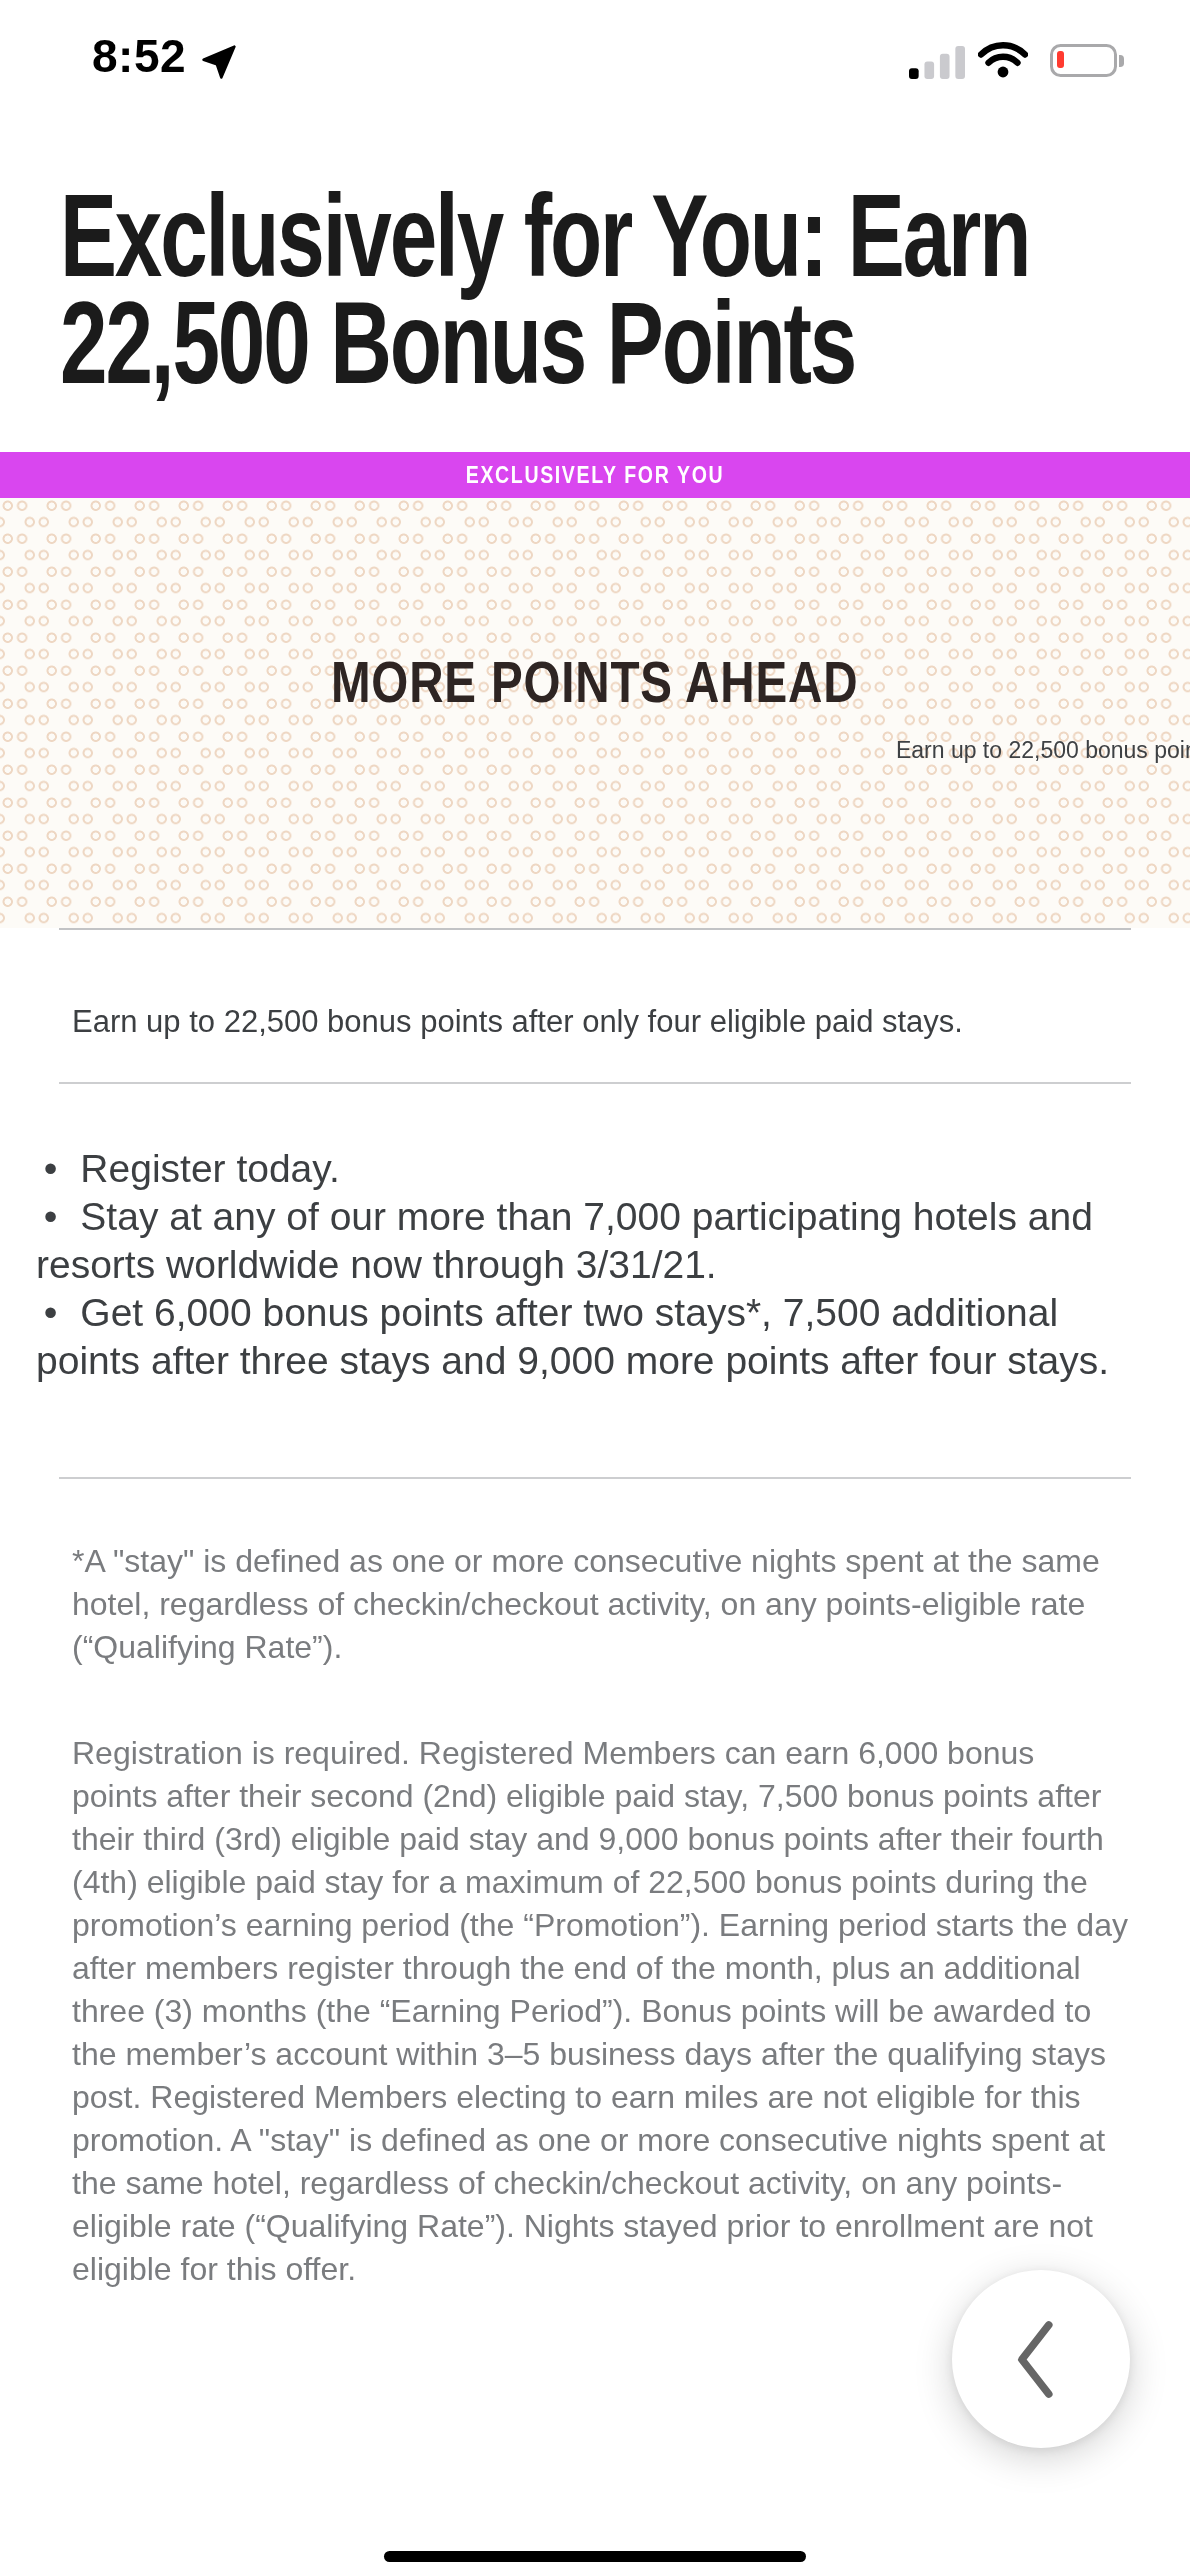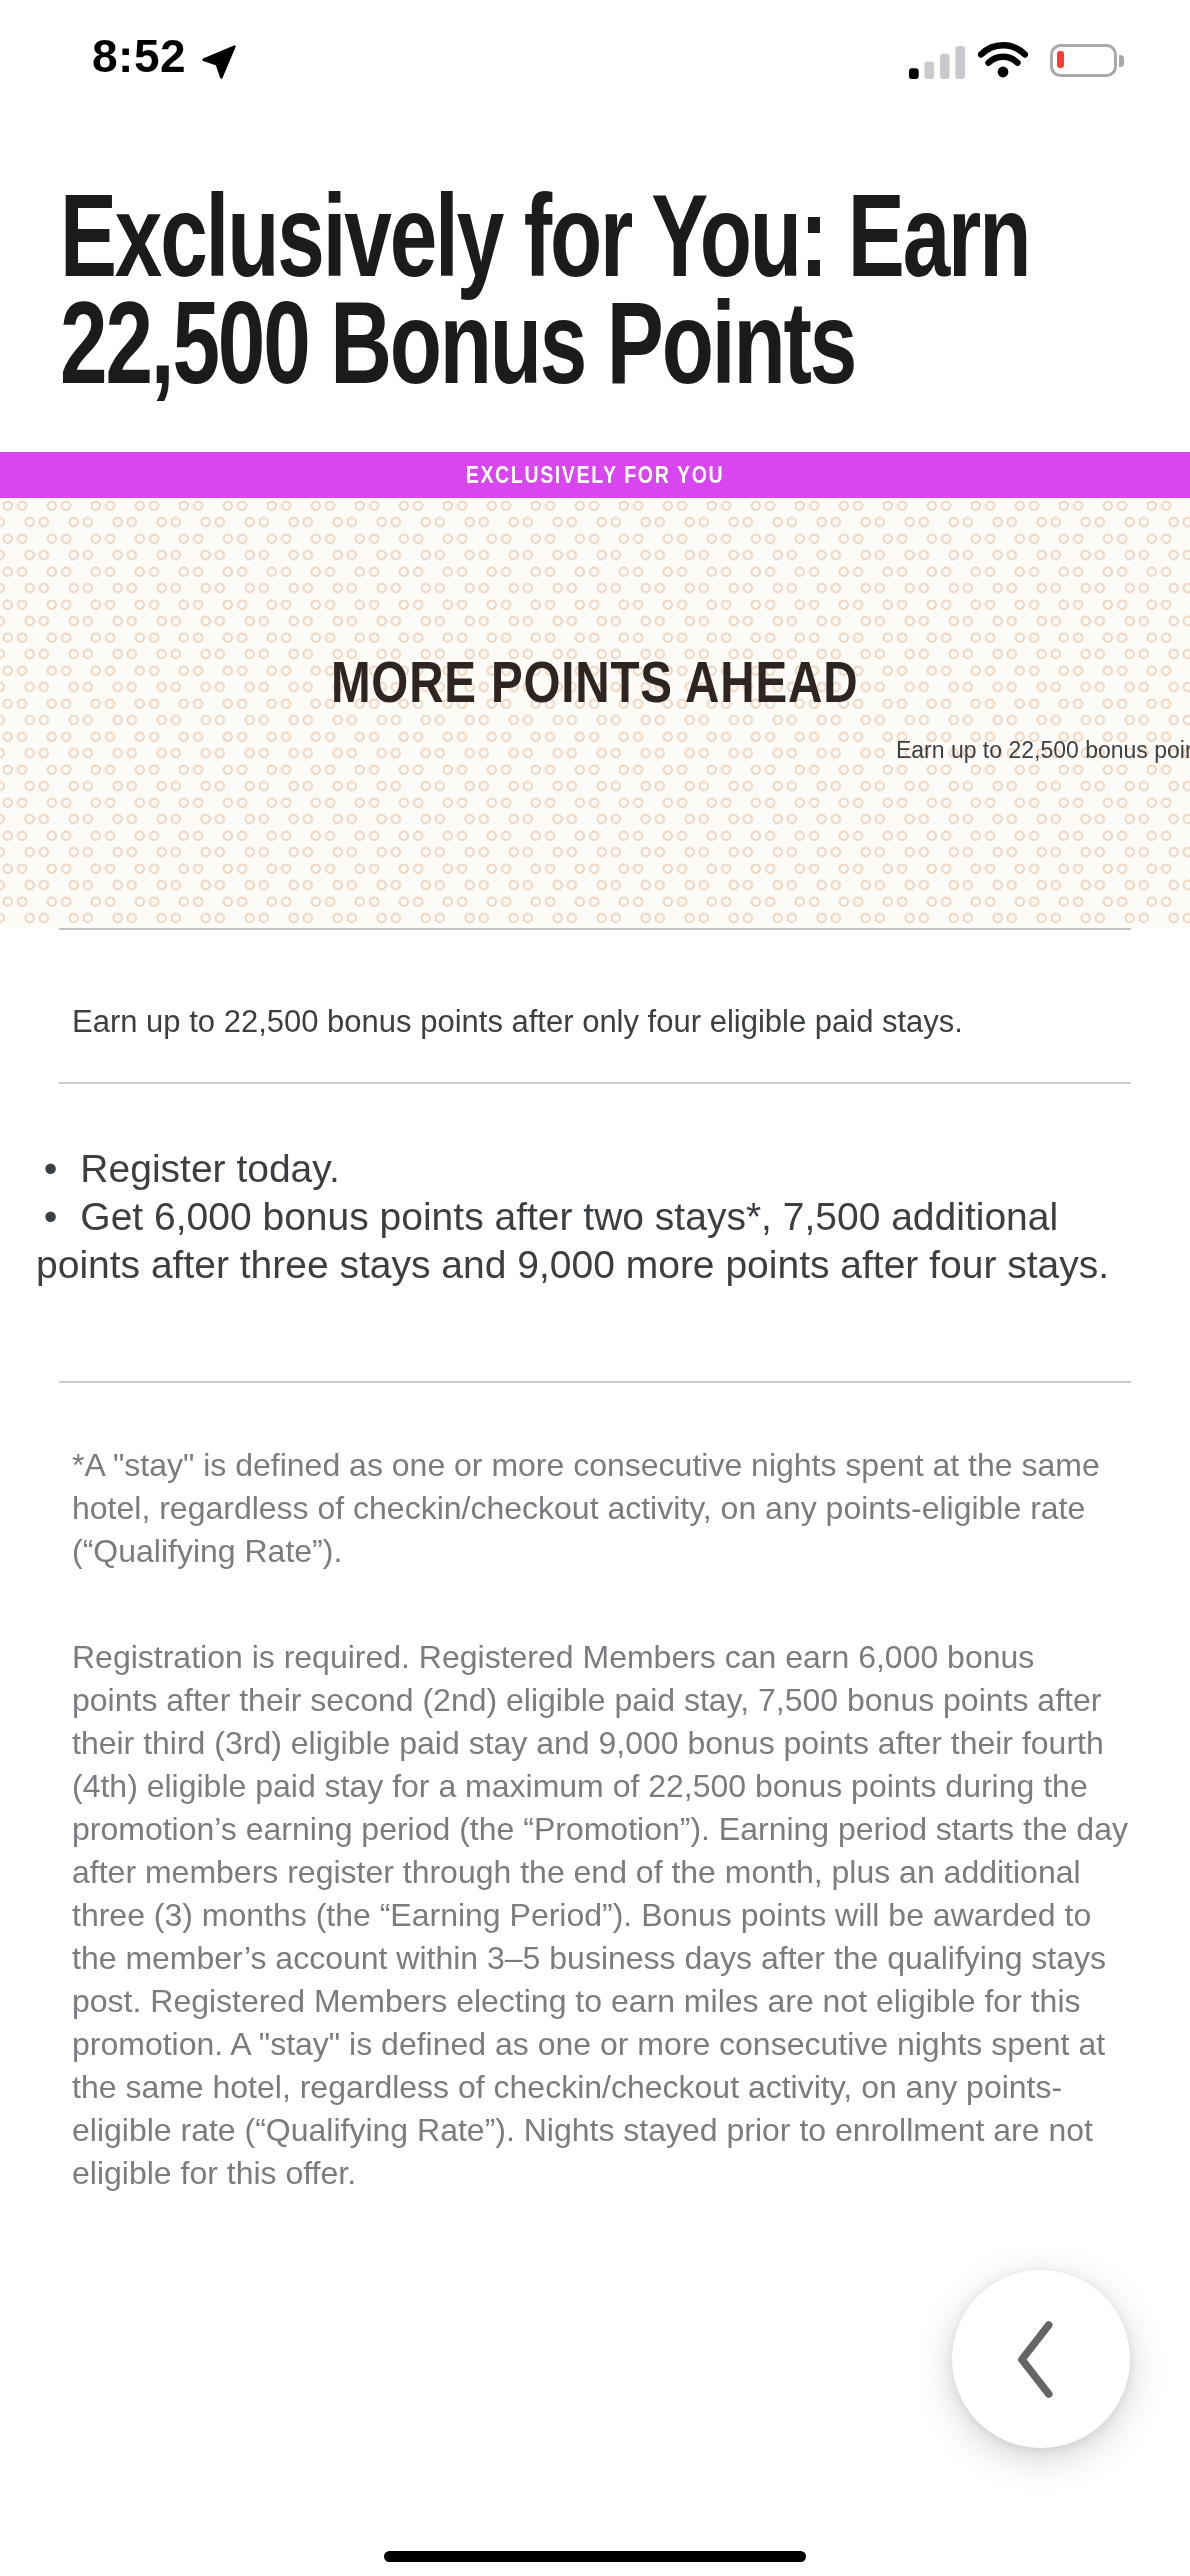--- a/index.html
+++ b/index.html
@@ -112,20 +112,21 @@
     </div>
     <div class="banner-subhead">Earn up to 22,500 bonus points.</div>
   </div>
   <div class="divider banner-edge"></div>
 
   <p class="intro">Earn up to 22,500 bonus points after only four eligible paid stays.</p>
   <div class="divider after-intro"></div>
 
   <div class="bullets">
     <p>Register today.</p>
+    <p>Stay at any of our more than 7,000 participating hotels and resorts worldwide now through 3/31/21.</p>
     <p>Get 6,000 bonus points after two stays*, 7,500 additional points after three stays and 9,000 more points after four stays.</p>
   </div>
   <div class="divider after-bullets"></div>
 
   <div class="terms">
     <p>*A "stay" is defined as one or more consecutive nights spent at the same hotel, regardless of checkin/checkout activity, on any points-eligible rate (“Qualifying Rate”).</p>
     <p>Registration is required. Registered Members can earn 6,000 bonus points after their second (2nd) eligible paid stay, 7,500 bonus points after their third (3rd) eligible paid stay and 9,000 bonus points after their fourth (4th) eligible paid stay for a maximum of 22,500 bonus points during the promotion’s earning period (the “Promotion”). Earning period starts the day after members register through the end of the month, plus an additional three (3) months (the “Earning Period”). Bonus points will be awarded to the member’s account within 3–5 business days after the qualifying stays post. Registered Members electing to earn miles are not eligible for this promotion. A "stay" is defined as one or more consecutive nights spent at the same hotel, regardless of checkin/checkout activity, on any points-eligible rate (“Qualifying Rate”). Nights stayed prior to enrollment are not eligible for this offer.</p>
   </div>
 </main>
 

